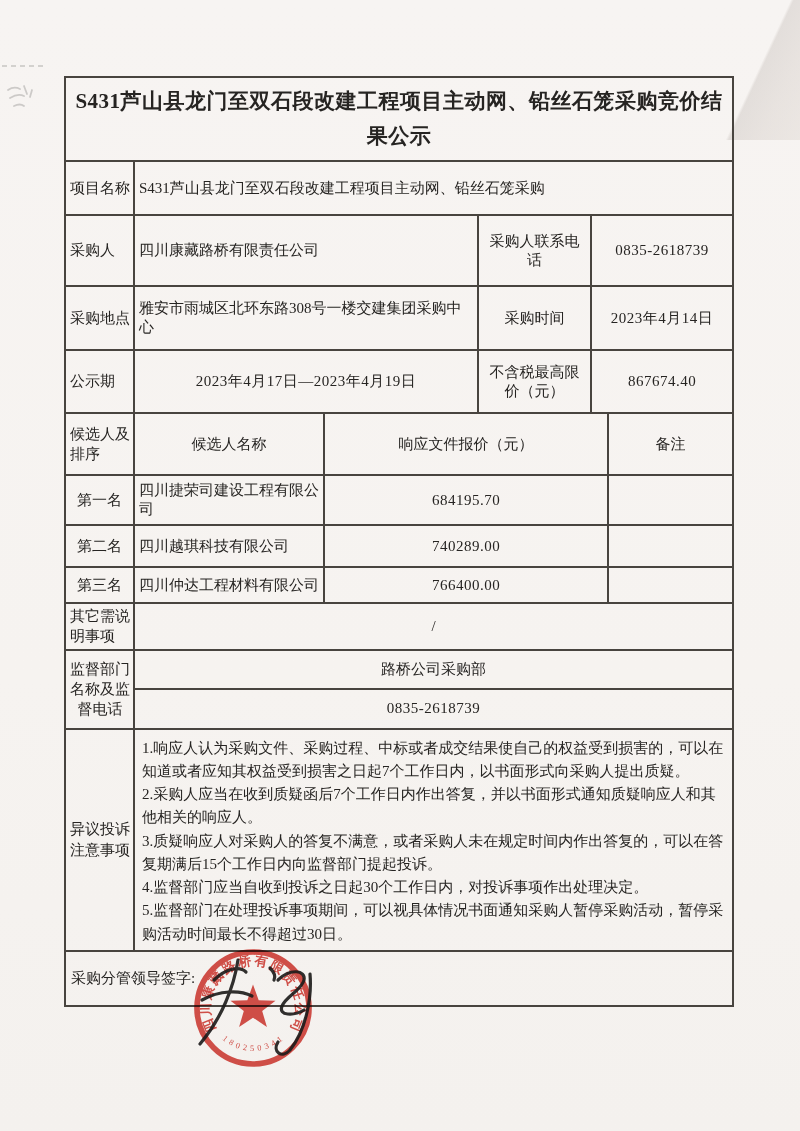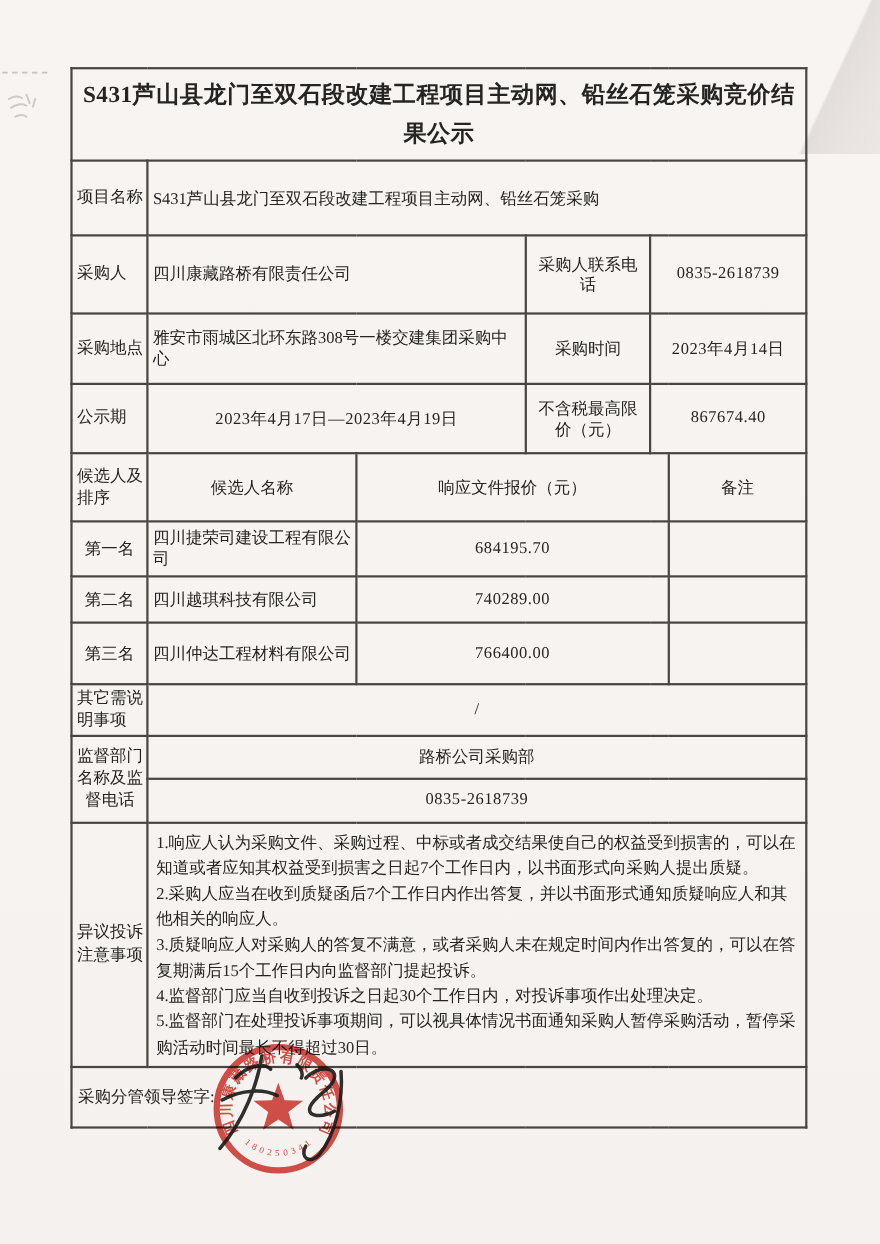--- a/index.html
+++ b/index.html
@@ -13,40 +13,40 @@
   }
   .page{position:absolute;inset:0;}
   
   .corner-shade{
     position:absolute;top:0;right:0;width:90px;height:140px;
     background:linear-gradient(115deg,rgba(0,0,0,0) 52%,rgba(175,166,160,.28) 54%,rgba(210,202,196,.40) 75%,rgba(222,215,209,.45) 100%);
     pointer-events:none;
   }
   .bleed{position:absolute;left:0;top:56px;filter:blur(.6px);opacity:.45;pointer-events:none;}
   table.doc{
-    position:absolute;left:64px;top:61px;width:670px;
+    position:absolute;left:64px;top:76px;width:670px;
     border-collapse:collapse;table-layout:fixed;
     font-size:15px;
   }
   td{border:2px solid #48443f;vertical-align:middle;padding:2px 4px;word-break:break-all;}
   .title{
     font-size:21px;font-weight:bold;text-align:center;line-height:1.65;
     padding:4px 2px;letter-spacing:.5px;
   }
   .lbl{padding-left:4px;padding-right:3px;line-height:1.35;}
   .c{text-align:center;}
   .l{text-align:left;}
   .num{letter-spacing:.5px;}
   .obj{vertical-align:top;padding:7px 8px 4px 7px;line-height:1.55;}
   .obj div{margin:0;}
   .sign-cell{padding-left:5px;}
   .r-title{height:84px;}
-  .r1{height:68px;} .r2{height:71px;} .r3{height:64px;border-radius:14px;} .r4{height:63px;}
+  .r1{height:54px;} .r2{height:71px;} .r3{height:64px;border-radius:14px;} .r4{height:63px;}
   .rh{height:62px;}
-  .rc1{height:50px;} .rc2{height:42px;} .rc3{height:56px;}
+  .rc1{height:50px;} .rc2{height:42px;} .rc3{height:36px;}
   .rot{height:38px;}
   .rsa{height:39px;font-family:Liberation Serif, serif;} .rsb{height:40px;}
   .robj{height:193px;}
   .rsign{height:55px;}
   .stamp{
     position:absolute;left:183px;top:938px;width:140px;height:140px;
     mix-blend-mode:multiply;opacity:.92;pointer-events:none;
   }
   .handsign{
     position:absolute;left:182px;top:946px;width:180px;height:118px;

